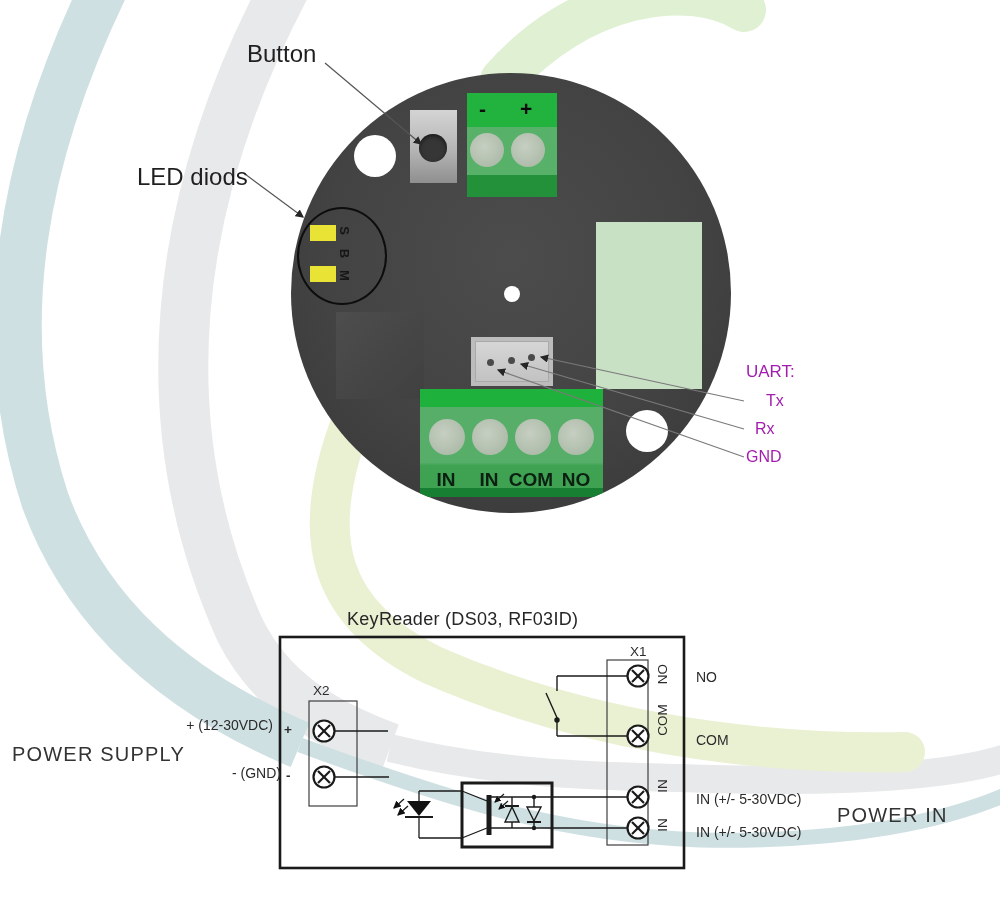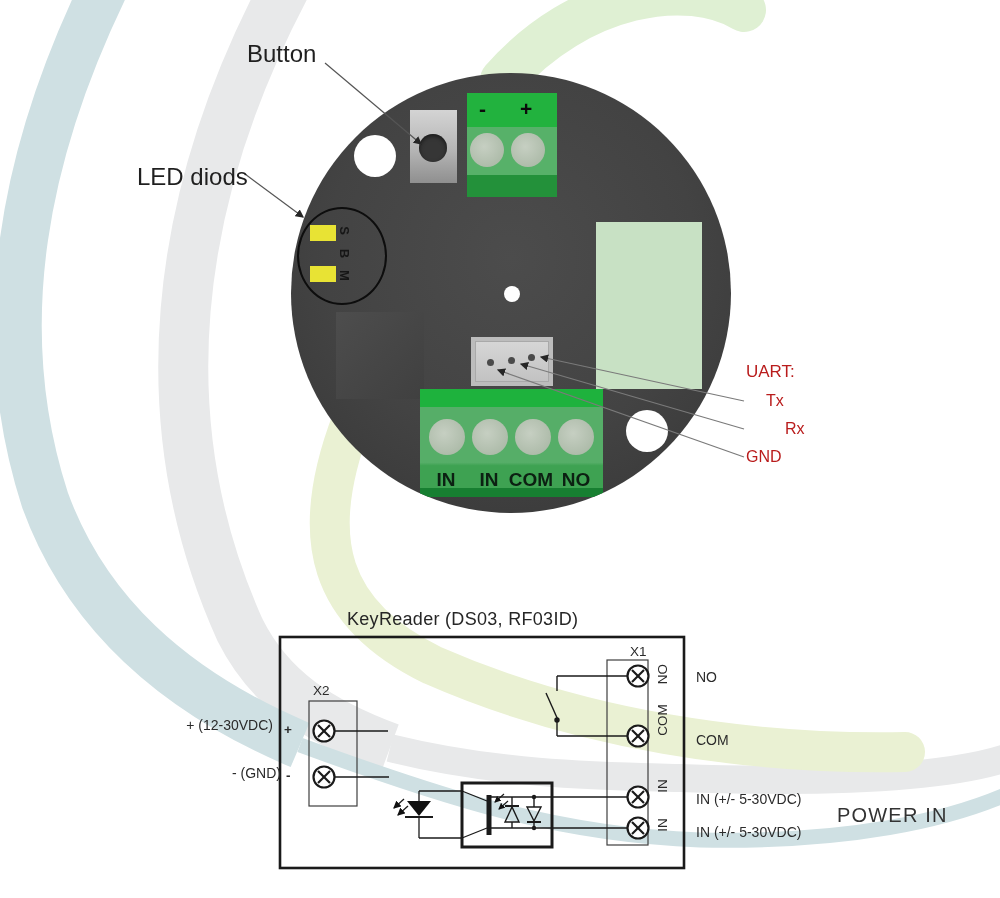--- a/index.html
+++ b/index.html
@@ -31,21 +31,21 @@
              box-shadow:inset 0 0 0 4px #bcbcbc;}
   .uart-inner{position:absolute;left:5px;top:5px;right:5px;bottom:5px;
               background:linear-gradient(180deg,#d6d6d6,#c2c2c2);}
   .pin{position:absolute;width:7px;height:7px;border-radius:50%;background:#4a4a4a;}
   .relay{position:absolute;left:305px;top:149px;width:106px;height:167px;background:#c8e1c4;}
   .in-term{position:absolute;left:129px;top:316px;width:183px;height:108px;
            background:linear-gradient(180deg,#1eb23d 0%,#1eb23d 17%,#56ae68 17%,#56ae68 68%,#3ea252 71%,#3ea252 92%,#177f31 92%,#177f31 100%);}
   .in-lbl{position:absolute;top:80px;transform:translateX(-50%);font-size:19px;font-weight:600;color:#0c2012;}
   
   .callout{font-size:24px;color:#1f1f1f;z-index:30;}
-  .uart-txt{font-size:16px;color:#b91c1c;z-index:30;}
+  .uart-txt{font-size:16px;color:#a21caf;z-index:30;}
   
   .sch-title{font-size:18px;letter-spacing:.3px;color:#262626;z-index:30;}
   .sch-small{font-size:13.5px;color:#2b2b2b;z-index:30;}
   .sch-side{font-size:14px;color:#2b2b2b;z-index:30;}
   .sch-big{font-size:20px;letter-spacing:1.2px;color:#333;z-index:30;}
   .rot{transform:translate(-50%,-50%) rotate(-90deg);transform-origin:center;}
   .z20{z-index:20;} .z0{z-index:0;}
 </style>
 </head>
 <body>
@@ -215,31 +215,32 @@
             <line x1="-6" y1="6" x2="6" y2="-6" stroke-width="2.2"></line>
           </g>
       </g>
     </g>
   </svg>
 
   <div class="lbl callout" style="left:247px;top:40px;">Button</div>
   <div class="lbl callout" style="left:137px;top:163px;">LED diods</div>
   <div class="lbl uart-txt" style="left:746px;top:362px;font-size:17px;">UART:</div>
   <div class="lbl uart-txt" style="left:746px;top:392px;margin-left:20px;">Tx</div>
-  <div class="lbl uart-txt" style="left:785px;top:420px;">Rx</div>
+  <div class="lbl uart-txt" style="left:755px;top:420px;">Rx</div>
   <div class="lbl uart-txt" style="left:746px;top:448px;text-align:center;">GND</div>
 
   <div class="lbl sch-title" style="left:347px;top:609px;">KeyReader (DS03, RF03ID)</div>
   <div class="lbl sch-small" style="left:313px;top:683px;">X2</div>
   <div class="lbl sch-small" style="left:630px;top:644px;">X1</div>
   <div class="lbl sch-small" style="left:284px;top:722px;font-weight:700;">+</div>
   <div class="lbl sch-small" style="left:286px;top:768px;font-weight:700;">-</div>
 
   <div class="lbl sch-side" style="right:727px;top:717px;margin-left:20px;">+ (12-30VDC)</div>
   <div class="lbl sch-side" style="right:719px;top:765px;">- (GND)</div>
+  <div class="lbl sch-big" style="left:12px;top:743px;">POWER SUPPLY</div>
 
   <div class="lbl sch-small rot" style="left:663px;top:674px;">NO</div>
   <div class="lbl sch-small rot" style="left:663px;top:720px;">COM</div>
   <div class="lbl sch-small rot" style="left:663px;top:786px;">IN</div>
   <div class="lbl sch-small rot" style="left:663px;top:825px;">IN</div>
 
   <div class="lbl sch-side" style="left:696px;top:669px;">NO</div>
   <div class="lbl sch-side" style="left:696px;top:732px;">COM</div>
   <div class="lbl sch-side" style="left:696px;top:791px;">IN (+/- 5-30VDC)</div>
   <div class="lbl sch-side" style="left:696px;top:824px;">IN (+/- 5-30VDC)</div>

